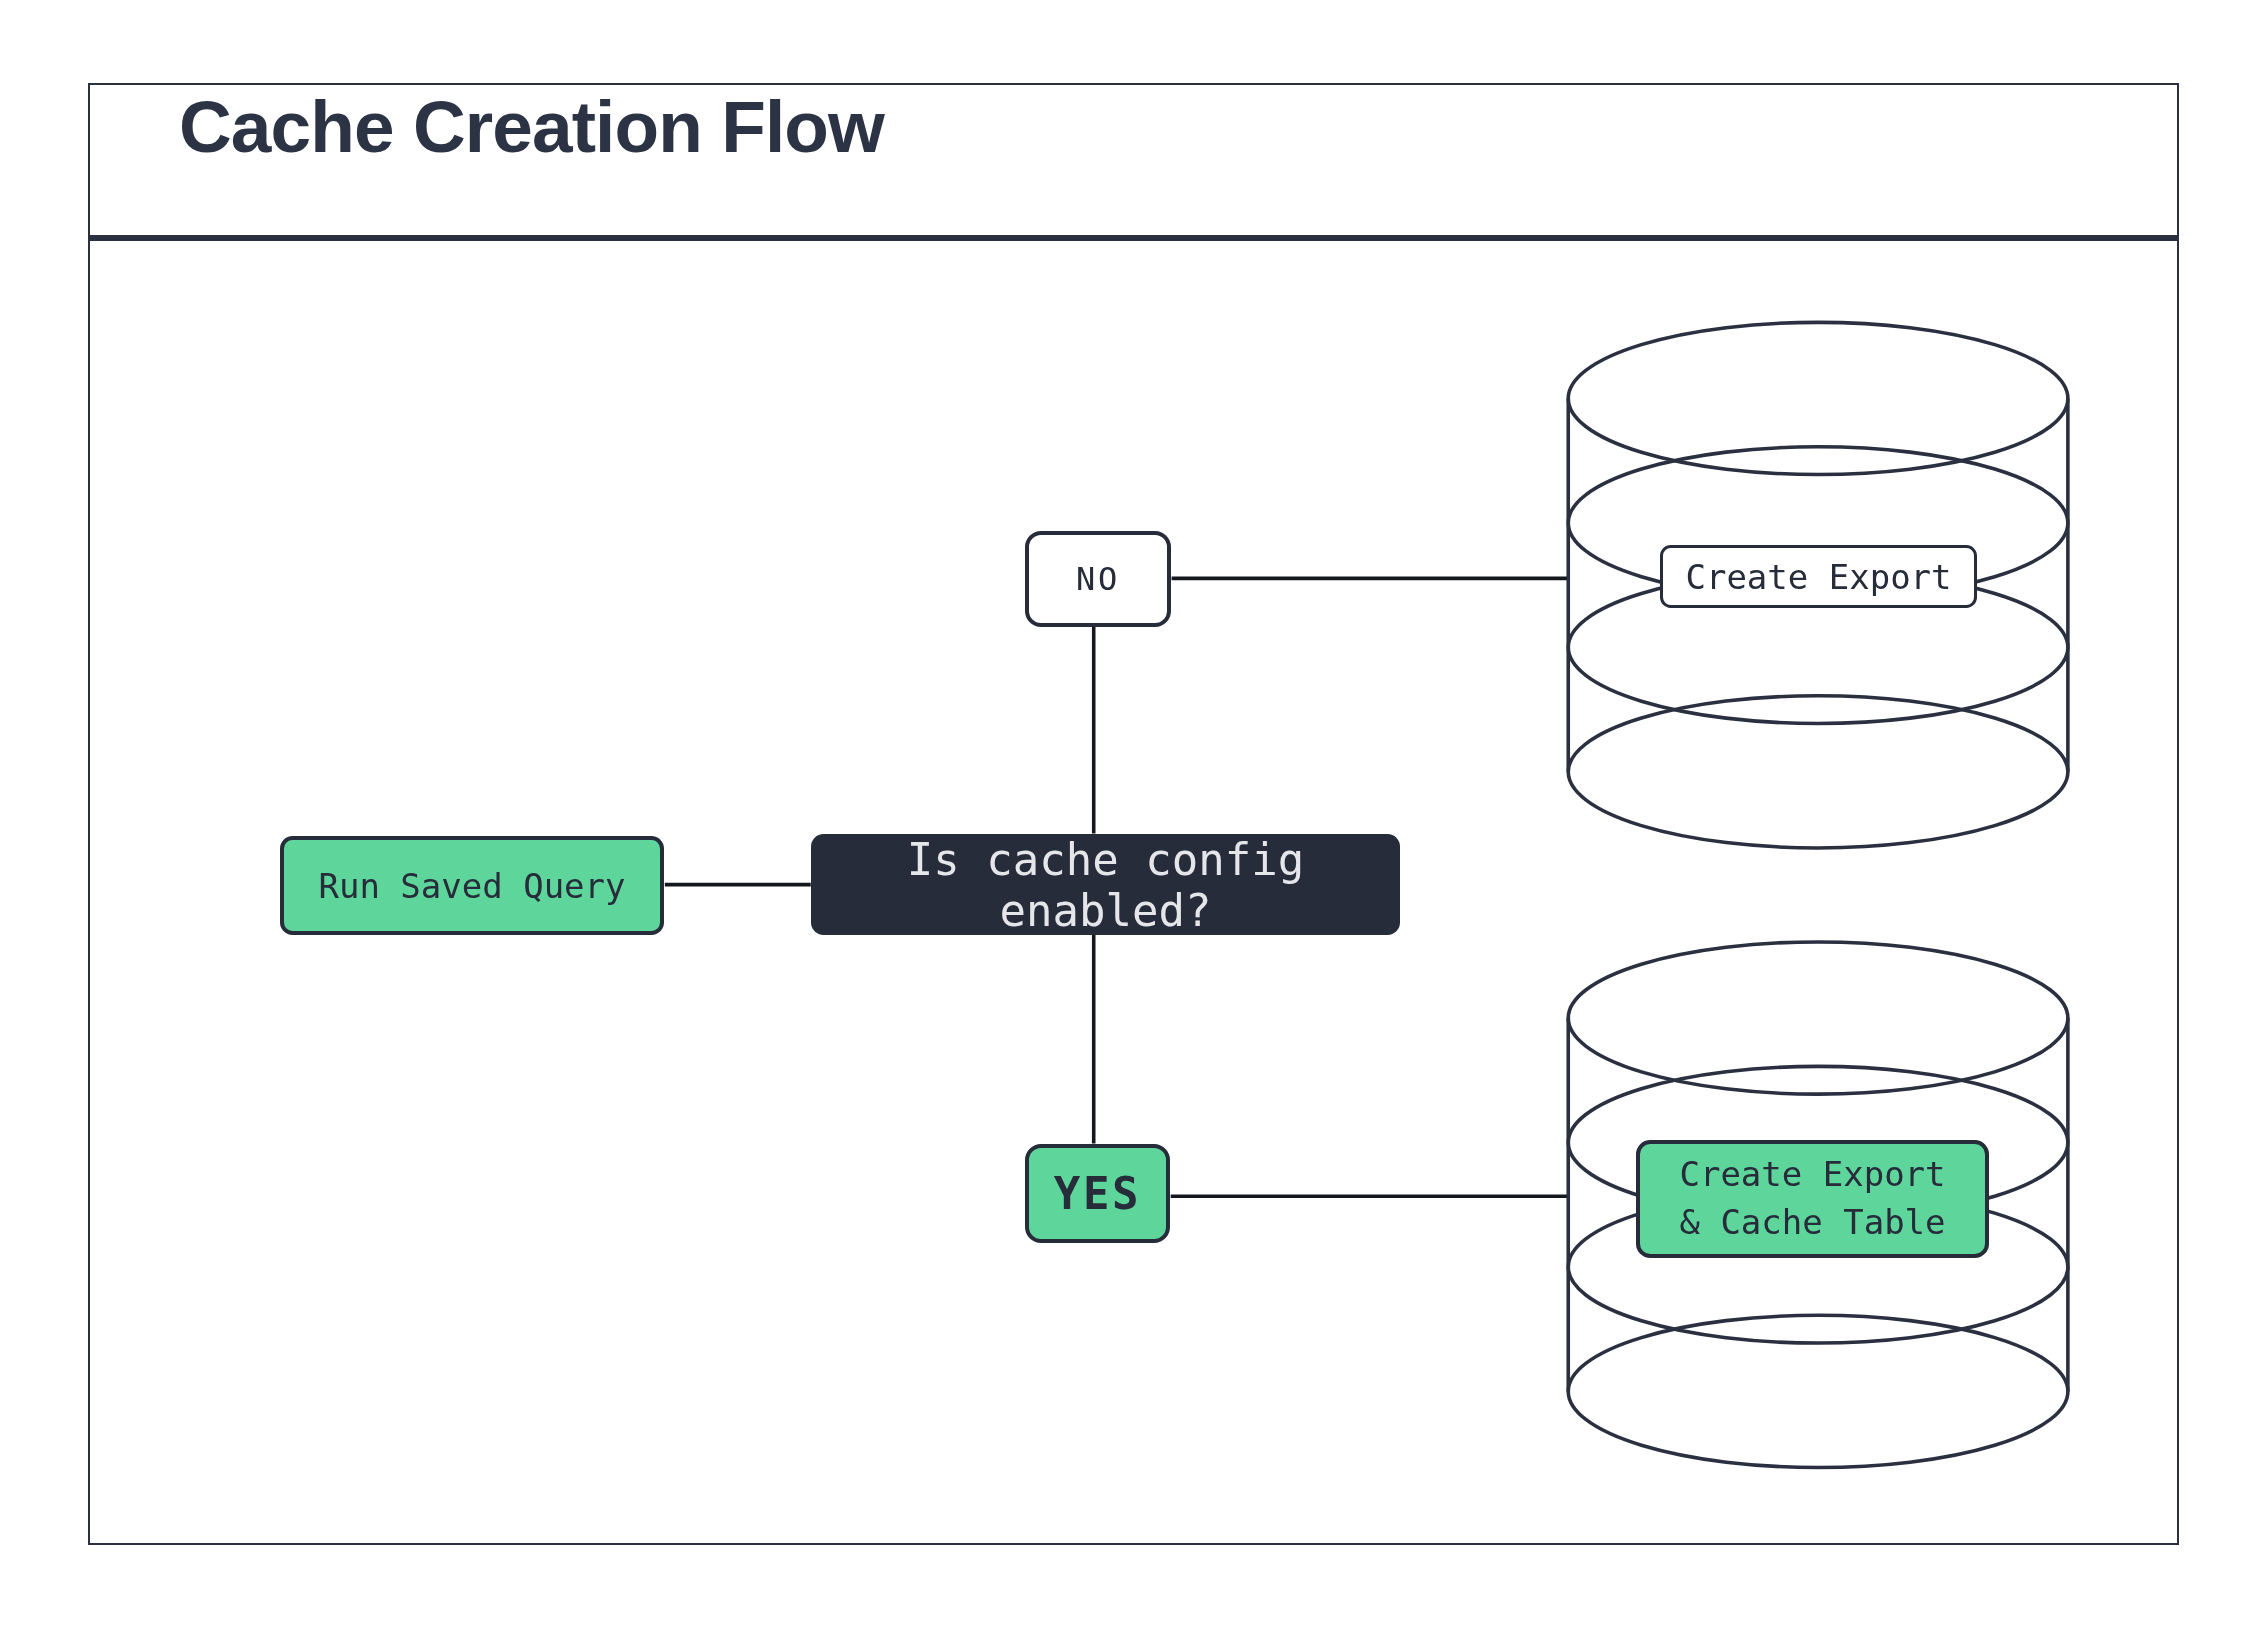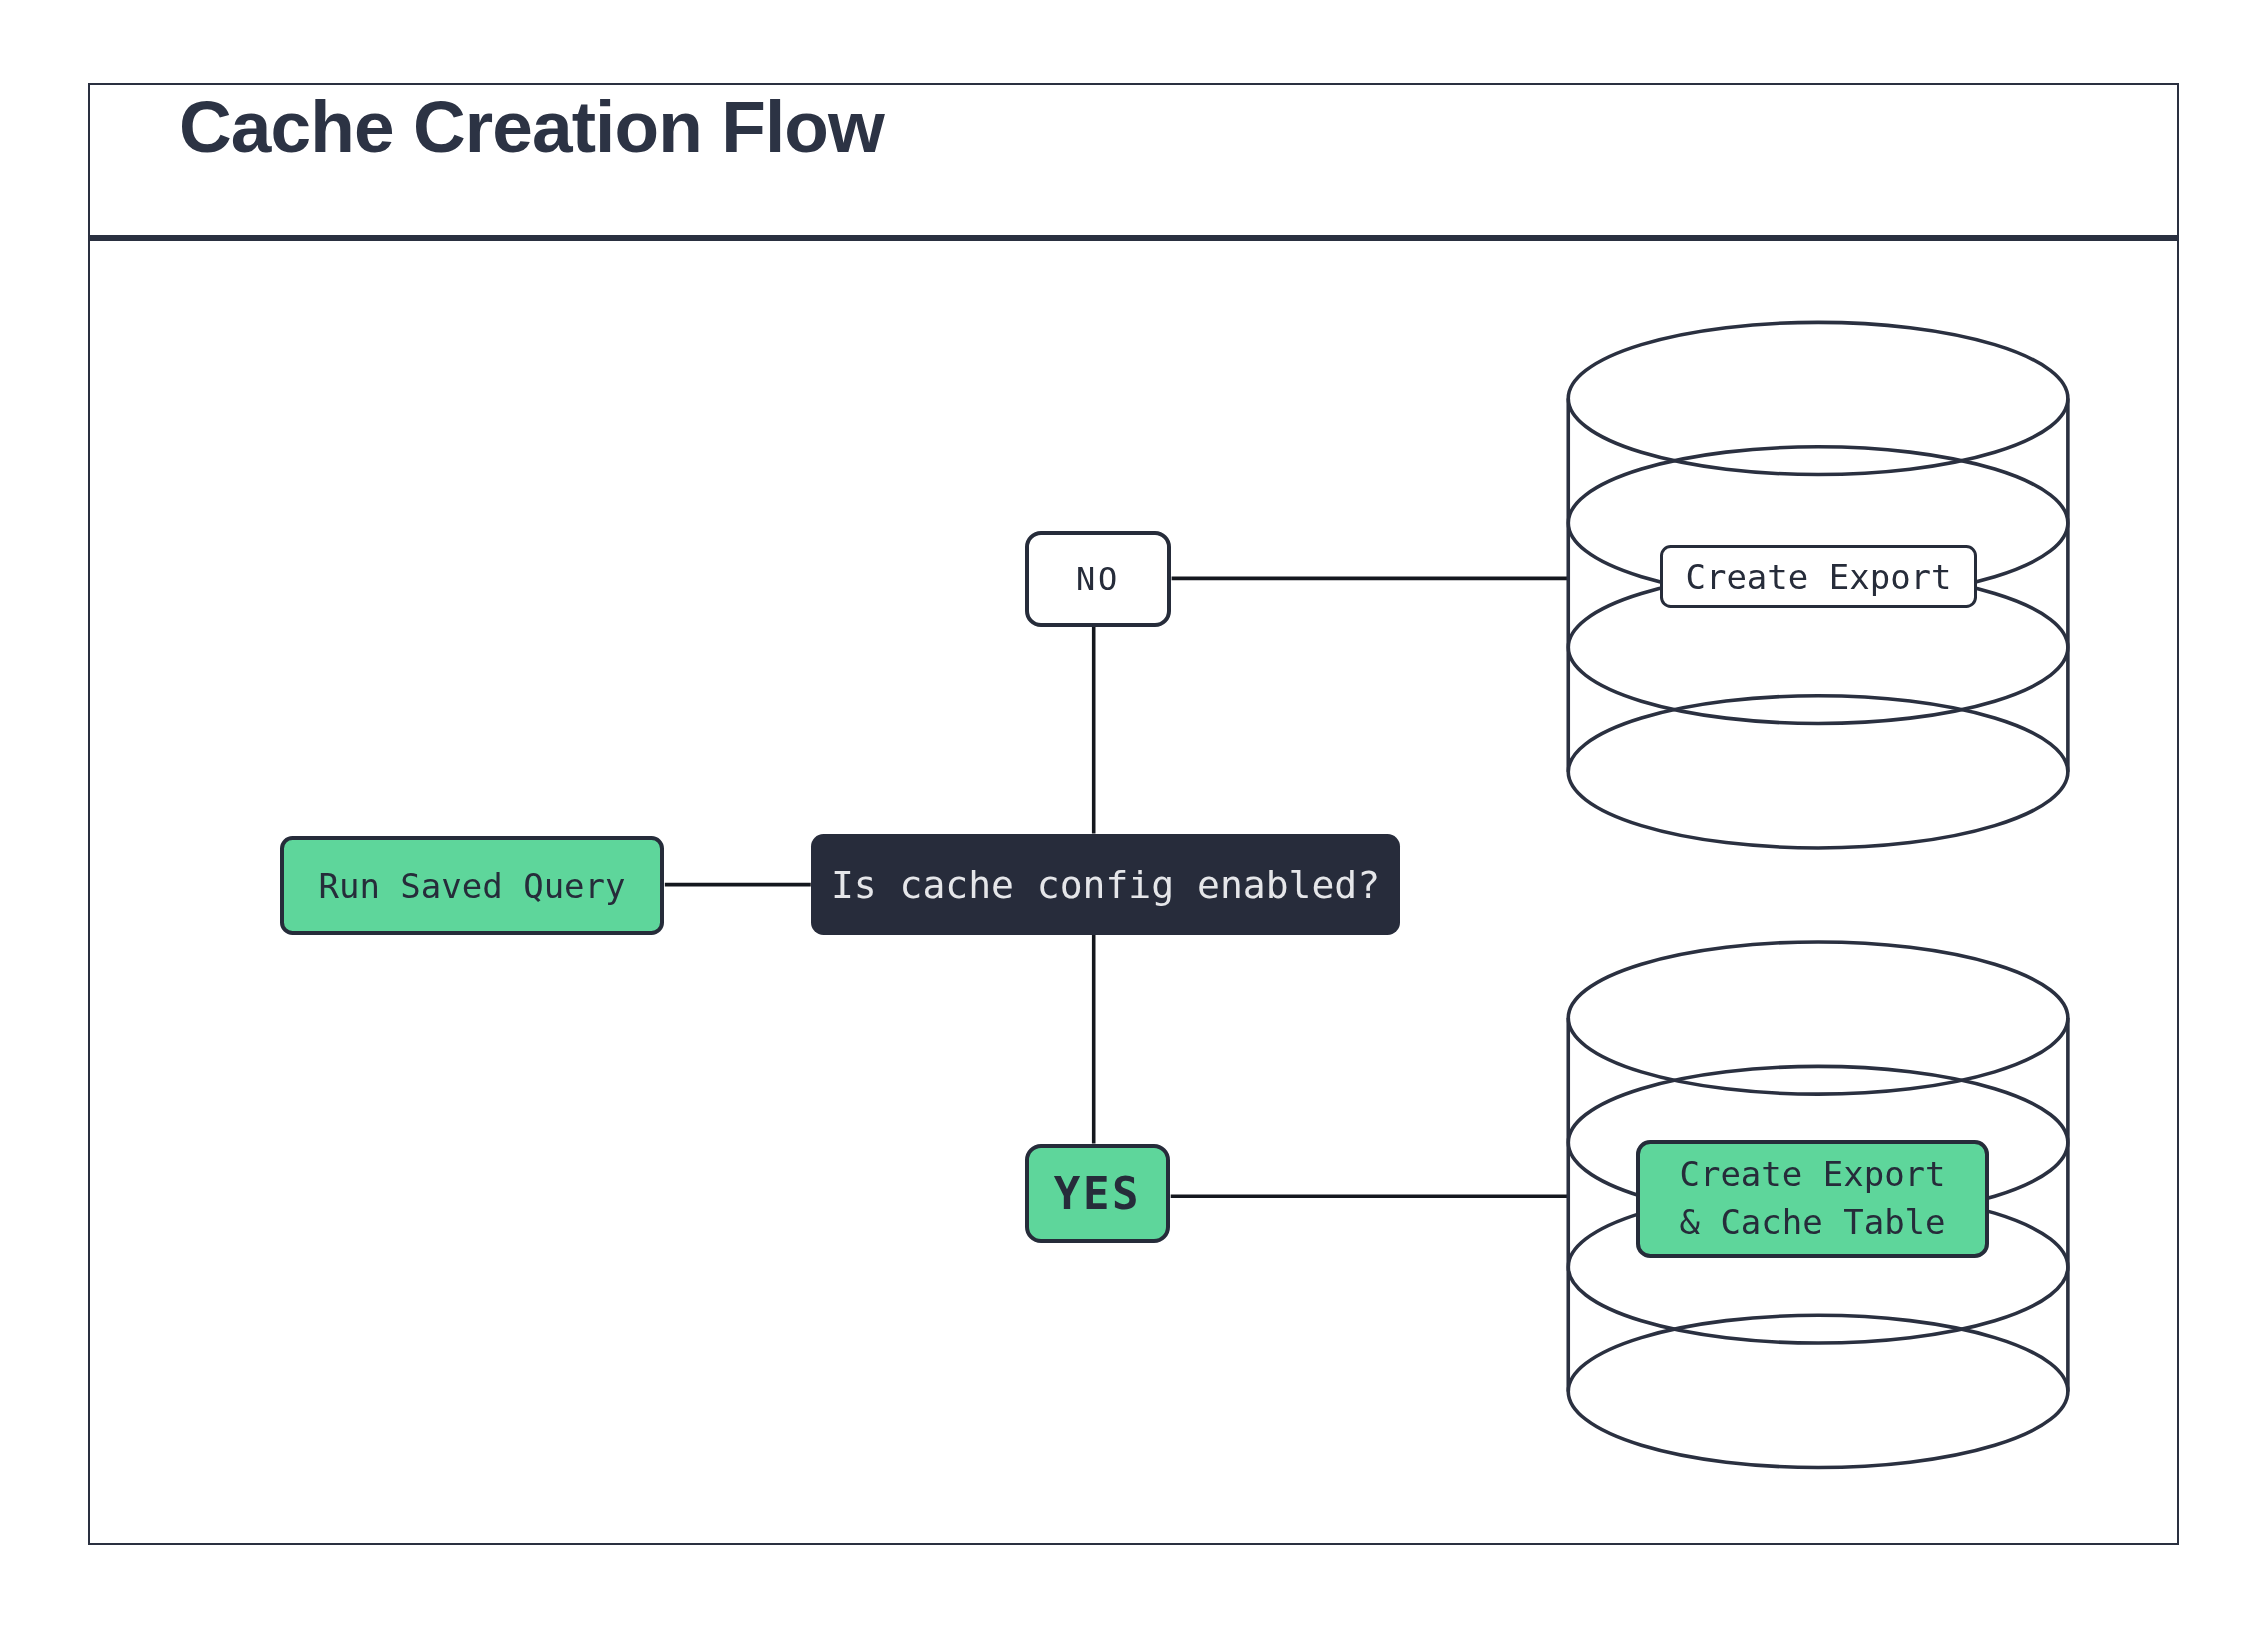--- a/index.html
+++ b/index.html
@@ -40,21 +40,21 @@
     text-align:center;color:#262c3a;z-index:2;
   }
   .node-start{
     left:280px;top:836px;width:384px;height:99px;
     background:var(--accent_green);border:4.5px solid #262c3a;border-radius:12.5px;
     font-size:34px;
   }
   .node-decision{
     left:811px;top:834px;width:589px;height:101px;
     background:var(--decision_fill);border-radius:12.5px;
-    color:var(--decision_text);font-size:38px;
+    color:var(--decision_text);font-size:44px;
   }
   .badge-no{
     left:1025px;top:531px;width:146px;height:96px;
     background:var(--background);border:4.5px solid #262c3a;border-radius:16px;
     font-size:32px;font-weight:400;letter-spacing:2.7px;
   }
   .badge-yes{
     left:1025px;top:1144px;width:145px;height:99px;
     background:var(--accent_green);border:4.5px solid #262c3a;border-radius:16px;
     font-size:44px;font-weight:700;letter-spacing:2.7px;

